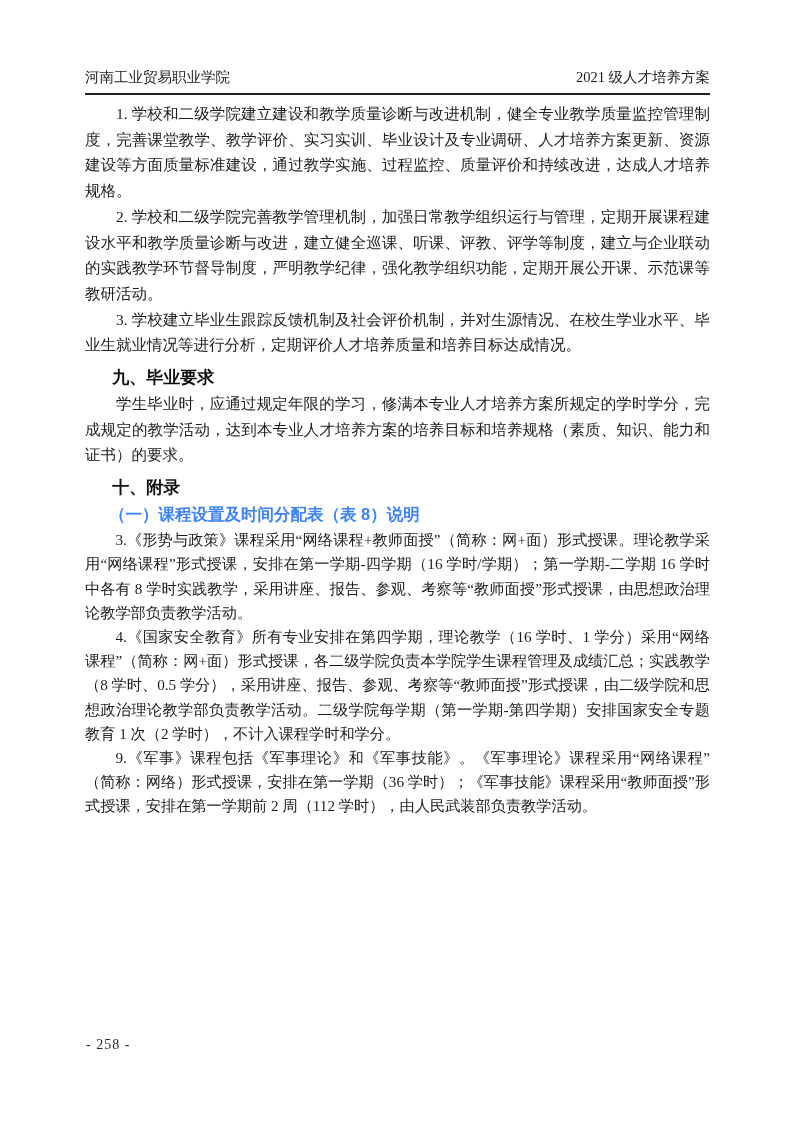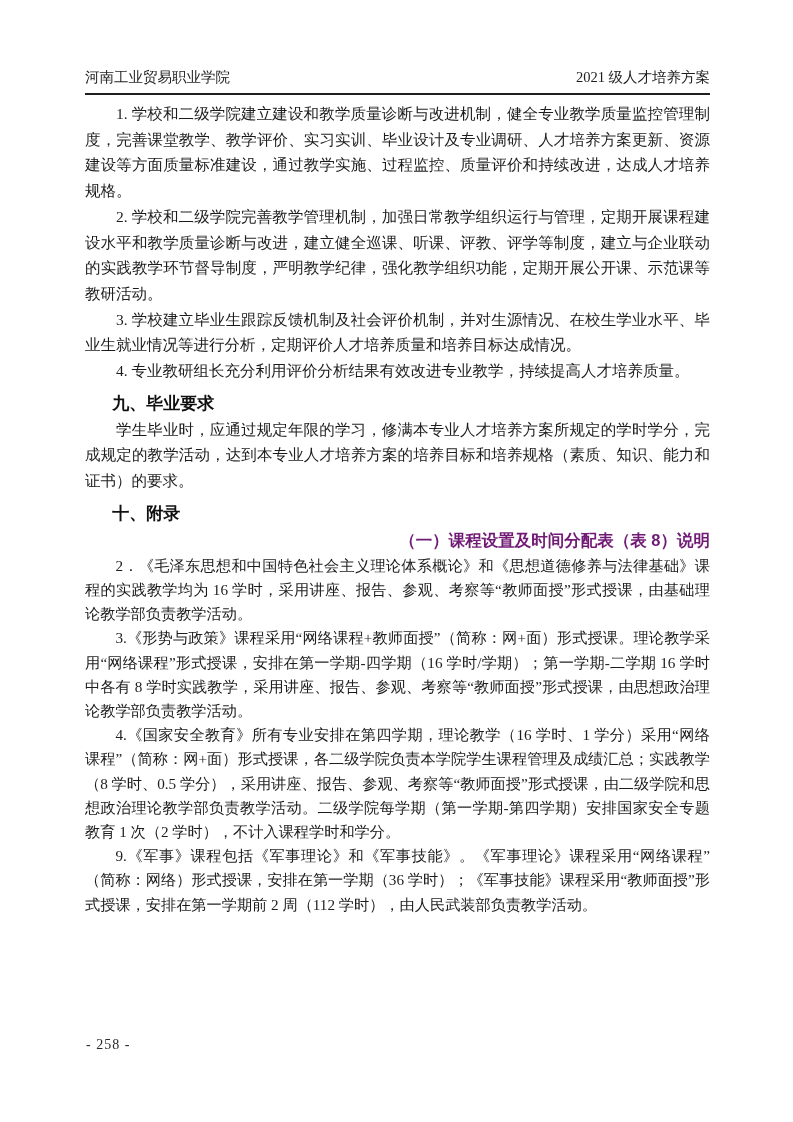--- a/index.html
+++ b/index.html
@@ -53,22 +53,21 @@
     text-indent: 1.6em;
     color: #101010;
   }
   .h-minor {
     margin: 0;
     font-family: "Liberation Sans", "DejaVu Sans", sans-serif;
     font-weight: 700;
     font-size: 16.5px;
     line-height: 27px;
     text-indent: 1.45em;
-    color: #701a75;
-    text-align: right;
+    color: #3b82f6;
   }
   .item {
     margin: 0;
     font-size: 15.2px;
     line-height: 24.2px;
     text-indent: 2em;
     text-align: justify;
     color: #1c1c1c;
   }
   .footer {
@@ -89,29 +88,27 @@
   <div class="header">
     <span>河南工业贸易职业学院</span>
     <span>2021 级人才培养方案</span>
   </div>
 
   <div class="content">
 
     <p class="par">1. 学校和二级学院建立建设和教学质量诊断与改进机制，健全专业教学质量监控管理制度，完善课堂教学、教学评价、实习实训、毕业设计及专业调研、人才培养方案更新、资源建设等方面质量标准建设，通过教学实施、过程监控、质量评价和持续改进，达成人才培养规格。</p>
     <p class="par">2. 学校和二级学院完善教学管理机制，加强日常教学组织运行与管理，定期开展课程建设水平和教学质量诊断与改进，建立健全巡课、听课、评教、评学等制度，建立与企业联动的实践教学环节督导制度，严明教学纪律，强化教学组织功能，定期开展公开课、示范课等教研活动。</p>
     <p class="par">3. 学校建立毕业生跟踪反馈机制及社会评价机制，并对生源情况、在校生学业水平、毕业生就业情况等进行分析，定期评价人才培养质量和培养目标达成情况。</p>
-    <p class="par">4. 专业教研组长充分利用评价分析结果有效改进专业教学，持续提高人才培养质量。</p>
 
     <h1 class="h-major">九、毕业要求</h1>
     <p class="par">学生毕业时，应通过规定年限的学习，修满本专业人才培养方案所规定的学时学分，完成规定的教学活动，达到本专业人才培养方案的培养目标和培养规格（素质、知识、能力和证书）的要求。</p>
 
     <h1 class="h-major">十、附录</h1>
     <h2 class="h-minor">（一）课程设置及时间分配表（表 8）说明</h2>
 
-    <p class="item">2．《毛泽东思想和中国特色社会主义理论体系概论》和《思想道德修养与法律基础》课程的实践教学均为 16 学时，采用讲座、报告、参观、考察等“教师面授”形式授课，由基础理论教学部负责教学活动。</p>
     <p class="item">3.《形势与政策》课程采用“网络课程+教师面授”（简称：网+面）形式授课。理论教学采用“网络课程”形式授课，安排在第一学期-四学期（16 学时/学期）；第一学期-二学期 16 学时中各有 8 学时实践教学，采用讲座、报告、参观、考察等“教师面授”形式授课，由思想政治理论教学部负责教学活动。</p>
     <p class="item">4.《国家安全教育》所有专业安排在第四学期，理论教学（16 学时、1 学分）采用“网络课程”（简称：网+面）形式授课，各二级学院负责本学院学生课程管理及成绩汇总；实践教学（8 学时、0.5 学分），采用讲座、报告、参观、考察等“教师面授”形式授课，由二级学院和思想政治理论教学部负责教学活动。二级学院每学期（第一学期-第四学期）安排国家安全专题教育 1 次（2 学时），不计入课程学时和学分。</p>
     <p class="item">9.《军事》课程包括《军事理论》和《军事技能》。《军事理论》课程采用“网络课程”（简称：网络）形式授课，安排在第一学期（36 学时）；《军事技能》课程采用“教师面授”形式授课，安排在第一学期前 2 周（112 学时），由人民武装部负责教学活动。</p>
 
   </div>
 
   <div class="footer">- 258 -</div>
 
 </div>
 

